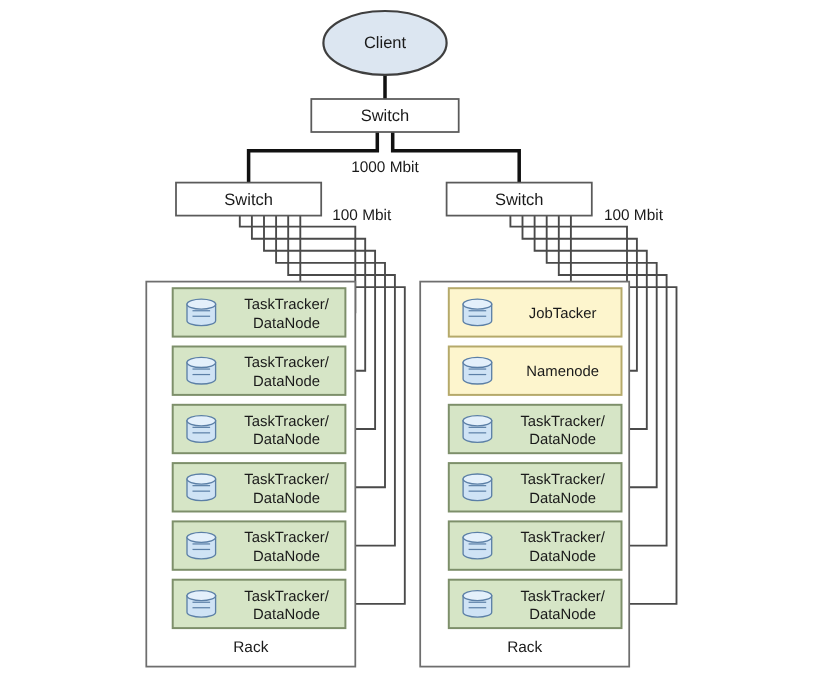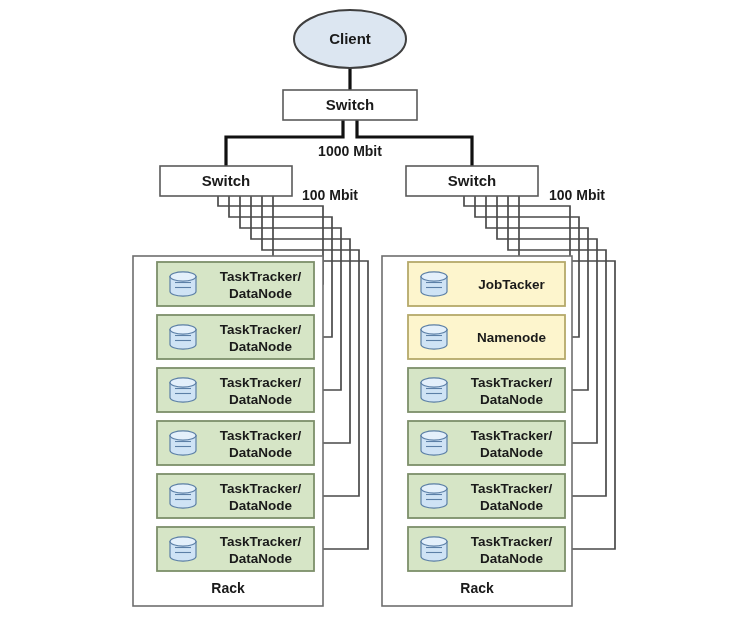--- a/index.html
+++ b/index.html
@@ -11,21 +11,20 @@
     width: 740px;
     height: 630px;
     font-family: "Liberation Sans", sans-serif;
     overflow: hidden;
   }
   #diagram-root {
     position: relative;
     width: 736px;
     height: 630px;
     background: #ffffff;
-    font-weight: bold;
   }
   svg.canvas {
     display: block;
     width: 740px;
     height: 630px;
   }
   .node-label, .switch-label, .client-label, .rack-label, .link-label {
     font-family: "Liberation Sans", sans-serif;
     fill: #1a1a1a;
   }

